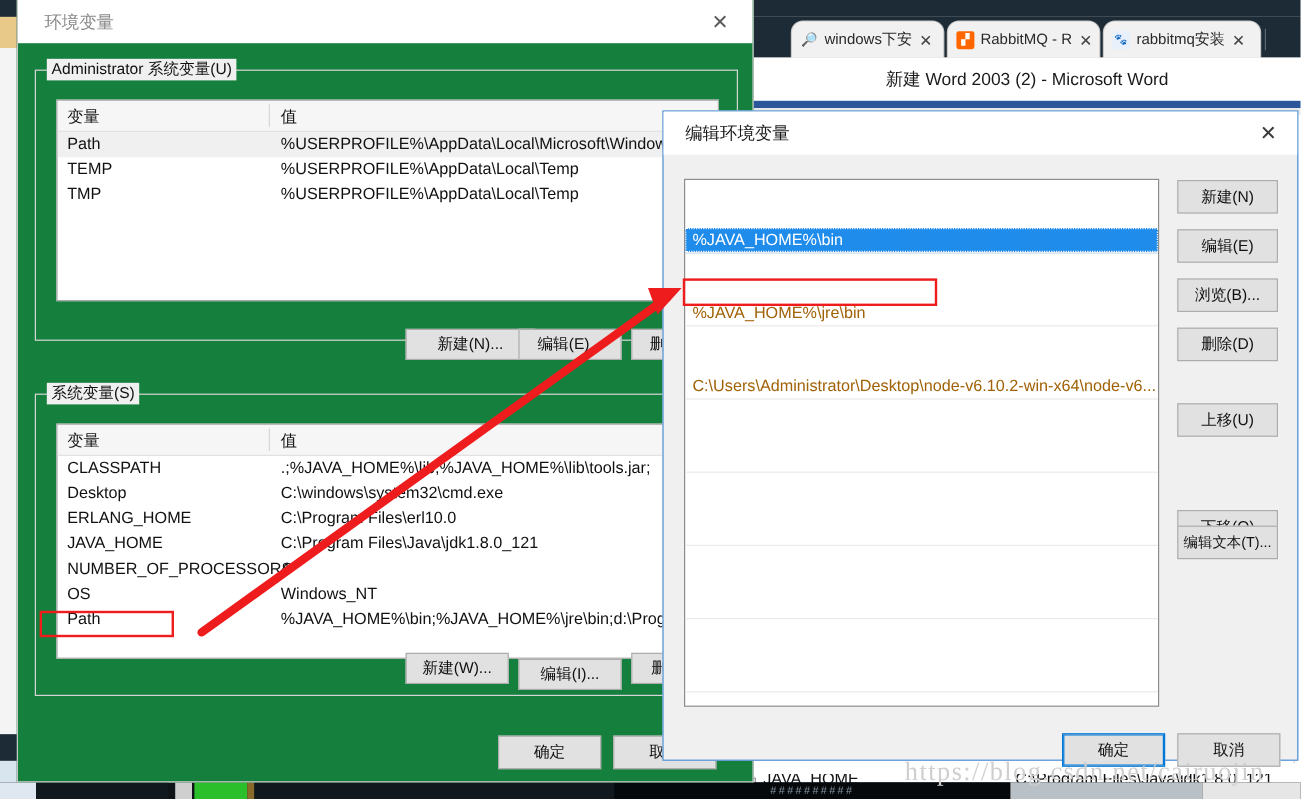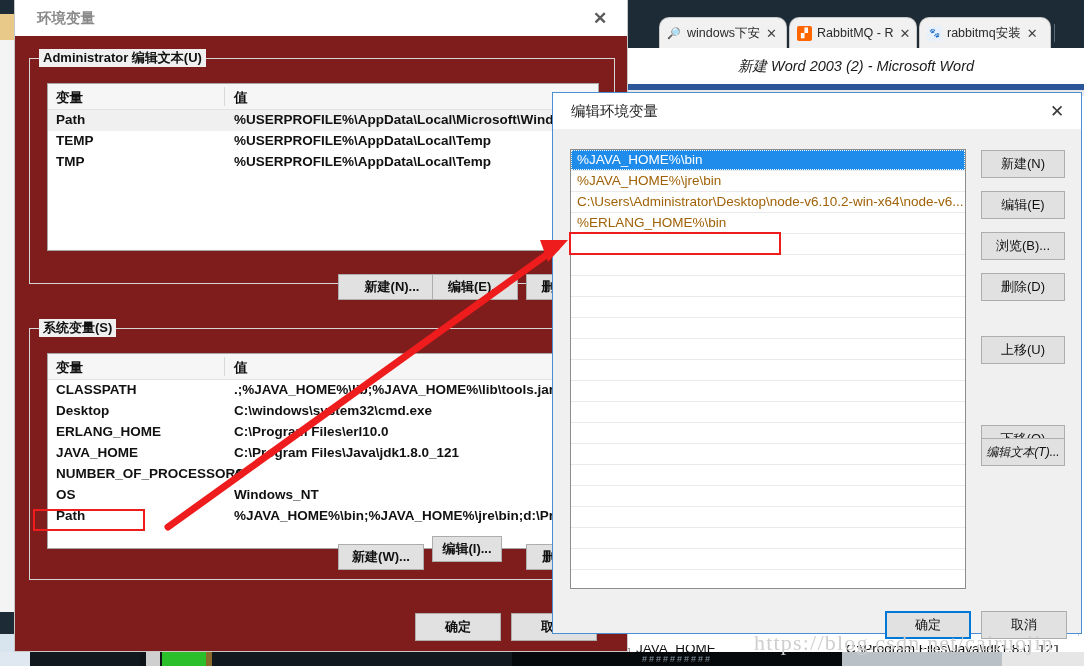--- a/index.html
+++ b/index.html
@@ -28,43 +28,42 @@
     font-size:12.5px; color:#2a2a2a; white-space:nowrap; overflow:hidden;
     box-shadow: 0 0 0 1px #c9c9c9;
   }
   .tab .favicon { width:15px; height:15px; flex:none; margin-right:5px; display:flex; align-items:center; justify-content:center; font-size:11px; }
   .tab .tablabel { overflow:hidden; text-overflow:clip; max-width:84px; display:block; }
   .tab .tabclose { margin-left:6px; font-size:13px; color:#444; flex:none; line-height:1; }
   .tab-sep { position:absolute; top:10px; width:1px; height:18px; background:#5a6a75; }
 
   .word-titlebar { position:absolute; left:0; top:48px; width:456px; height:36px; background:#ffffff; }
   .word-title { position:absolute; left:0; top:0; width:456px; height:36px;
-     display:flex; align-items:center; justify-content:center; font-size:14.5px; color:#1a1a1a;font-style:italic; }
+     display:flex; align-items:center; justify-content:center; font-size:14.5px; color:#1a1a1a; }
   .word-bluebar { position:absolute; left:0; top:84px; width:456px; height:6px; background:#2b579a; }
   .word-greybar { position:absolute; left:0; top:90px; width:456px; height:6px; background:#e8e8e8; }
 
   
   .doc-right { position:absolute; left:1078px; top:96px; width:6px; height:540px; background:#ffffff; border-left:1px solid #cfcfcf; }
 
   
   .bottom-peek { position:absolute; left:614px; top:645px; width:470px; height:21px; background:#ffffff; overflow:hidden; }
   .bottom-peek .pk-name { position:absolute; left:22px; top:-4px; font-size:13.5px; color:#111; white-space:nowrap; }
   .bottom-peek .pk-val  { position:absolute; left:232px; top:-4px; font-size:13.5px; color:#111; white-space:nowrap; }
   .bottom-peek .pk-box { position:absolute; left:4px; top:3px; width:12px; height:12px; border:1px solid #9a9a9a; background:#f2f2f2; }
 
   
   .taskbar { position:absolute; left:0; top:652px; width:1084px; height:14px; background:#0f1418; }
   .tb-seg { position:absolute; top:0; height:14px; }
 
   
   .envwin {
     position:absolute; left:14px; top:0; width:614px; height:652px;
-    background:#7f1d1d; border:1px solid #c8c8c8; border-top:none;
+    background:#15803d; border:1px solid #c8c8c8; border-top:none;
     box-shadow: 0 0 0 0 transparent;
-    font-weight: bold;
   }
   .envwin-title { position:absolute; left:0; top:0; width:612px; height:36px; background:#ffffff; }
   .envwin-title .t { position:absolute; left:22px; top:9px; font-size:14.5px; color:#8a8a8a; }
   .envwin-title .x { position:absolute; right:14px; top:6px; width:26px; height:24px;
       display:flex; align-items:center; justify-content:center; font-size:17px; color:#5a5a5a; }
 
   .group { position:absolute; }
   .group > .legend {
     position:absolute; left:10px; top:-9px; background:#f0f0f0; padding:0 4px;
     font-size:13px; color:#111;
@@ -98,21 +97,21 @@
   }
   .editwin-title { position:absolute; left:0; top:0; width:528px; height:36px; background:#ffffff; }
   .editwin-title .t { position:absolute; left:18px; top:9px; font-size:14.5px; color:#1a1a1a; }
   .editwin-title .x { position:absolute; right:10px; top:6px; width:28px; height:24px;
       display:flex; align-items:center; justify-content:center; font-size:17px; color:#3a3a3a; }
 
   .pathlist {
     position:absolute; left:17px; top:56px; width:396px; height:440px;
     background:#ffffff; border:1px solid #8c8c8c; overflow:hidden;
   }
-  .prow { position:relative; height:21px; border-bottom:1px solid #eaeaea; }
+  .prow { position:relative; height:21px; border-bottom:1px solid #eaeaea;margin-top:40px; }
   .prow .txt { position:absolute; left:6px; top:2px; font-size:13.5px; color:#a16207; white-space:nowrap; }
   .prow.selected { background:#1f8ceb; }
   .prow.selected .txt { color:#ffffff; }
   .prow.selected::after {
     content:""; position:absolute; left:0; top:0; right:0; bottom:0;
     border:1px dotted #ffffff; pointer-events:none;
   }
 
   
   .redbox { position:absolute; border:2px solid #ee1c1c; background:transparent; pointer-events:none; }
@@ -183,21 +182,21 @@
   </div>
 
   <div class="envwin">
     <div class="envwin-title">
       <div class="t">环境变量</div>
       <div class="x">✕</div>
     </div>
 
     <div class="group" style="left:14px;top:58px;width:586px;height:226px;">
       <div class="frame"></div>
-      <div class="legend">Administrator 编辑文本(U)</div>
+      <div class="legend">Administrator 系统变量(U)</div>
 
       <div class="vtable" style="left:18px;top:25px;width:552px;height:168px;">
         <div class="vthead">
           <div class="c1">变量</div>
           <div class="divider" style="left:176px;"></div>
           <div class="c2" style="left:186px;">值</div>
         </div>
         <div class="vrow sel">
           <div class="n">Path</div>
           <div class="v" style="left:186px;">%USERPROFILE%\AppData\Local\Microsoft\WindowsApps;</div>
@@ -251,21 +250,21 @@
           <div class="n">OS</div>
           <div class="v" style="left:186px;">Windows_NT</div>
         </div>
         <div class="vrow">
           <div class="n">Path</div>
           <div class="v" style="left:186px;">%JAVA_HOME%\bin;%JAVA_HOME%\jre\bin;d:\Program Fil</div>
         </div>
       </div>
 
       <div class="btn" style="left:309px;top:216px;width:86px;height:26px;">新建(W)...</div>
-      <div class="btn" style="left:403px;top:208px;width:70px;height:26px;">编辑(I)...</div>
+      <div class="btn" style="left:403px;top:221px;width:86px;height:26px;">编辑(I)...</div>
       <div class="btn" style="left:497px;top:216px;width:86px;height:26px;overflow:hidden;">删除(L)...</div>
     </div>
 
     <div class="btn" style="left:400px;top:613px;width:86px;height:28px;">确定</div>
     <div class="btn" style="left:496px;top:613px;width:86px;height:28px;overflow:hidden;">取消</div>
   </div>
 
   <div class="redbox" style="left:33px;top:509px;width:112px;height:22px;"></div>
 
   <div class="editwin">
@@ -276,23 +275,20 @@
 
     <div class="pathlist">
       <div class="prow selected">
         <div class="txt">%JAVA_HOME%\bin</div>
       </div>
       <div class="prow">
         <div class="txt">%JAVA_HOME%\jre\bin</div>
       </div>
       <div class="prow">
         <div class="txt">C:\Users\Administrator\Desktop\node-v6.10.2-win-x64\node-v6...</div>
-      </div>
-      <div class="prow">
-        <div class="txt">%ERLANG_HOME%\bin</div>
       </div>
       <div class="prow"></div>
       <div class="prow"></div>
       <div class="prow"></div>
       <div class="prow"></div>
       <div class="prow"></div>
       <div class="prow"></div>
       <div class="prow"></div>
       <div class="prow"></div>
       <div class="prow"></div>
@@ -304,21 +300,21 @@
       <div class="prow"></div>
       <div class="prow"></div>
     </div>
 
     <div class="btn" style="left:428px;top:57px;width:84px;height:28px;">新建(N)</div>
     <div class="btn" style="left:428px;top:98px;width:84px;height:28px;">编辑(E)</div>
     <div class="btn" style="left:428px;top:139px;width:84px;height:28px;">浏览(B)...</div>
     <div class="btn" style="left:428px;top:180px;width:84px;height:28px;">删除(D)</div>
     <div class="btn" style="left:428px;top:243px;width:84px;height:28px;">上移(U)</div>
     <div class="btn" style="left:428px;top:284px;width:84px;height:28px;margin-top:48px;">下移(O)</div>
-    <div class="btn" style="left:428px;top:345px;width:84px;height:28px;font-size:12px;font-style:italic;">编辑文本(T)...</div>
+    <div class="btn" style="left:428px;top:345px;width:84px;height:28px;font-size:12px;">编辑文本(T)...</div>
 
     <div class="btn def" style="left:332px;top:518px;width:86px;height:28px;">确定</div>
     <div class="btn" style="left:428px;top:518px;width:86px;height:28px;">取消</div>
   </div>
 
   <div class="redbox" style="left:569px;top:232px;width:212px;height:23px;"></div>
 
   <svg class="arrow-layer" viewBox="0 0 1084 666">
     <line x1="168" y1="527" x2="556" y2="248" stroke="#ee1c1c" stroke-width="7" stroke-linecap="round"></line>
     <polygon points="568,240 540,240 548,262" fill="#ee1c1c"></polygon>

